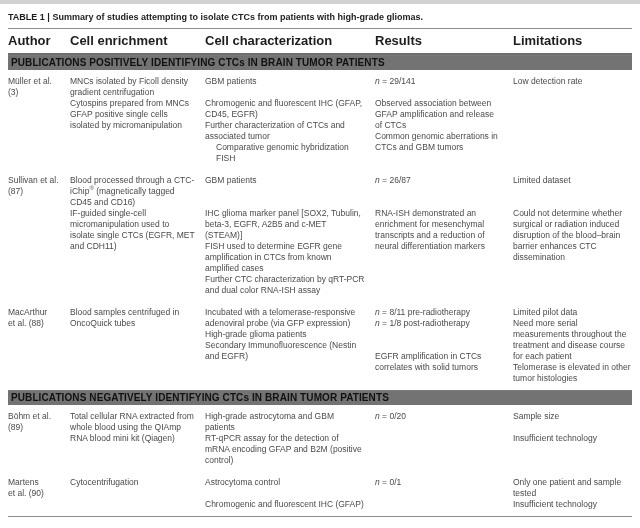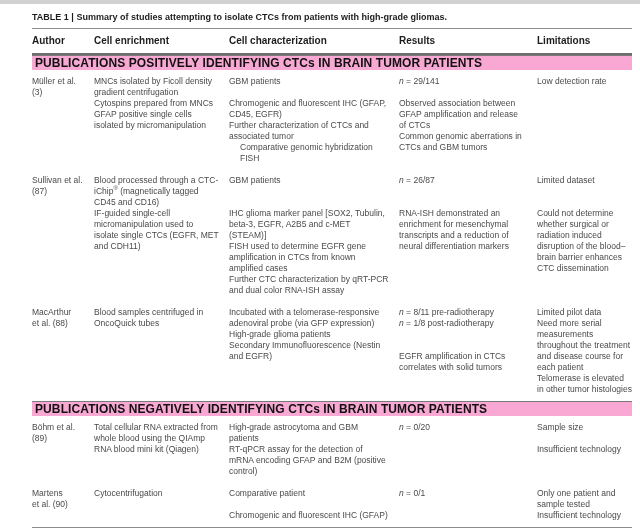--- a/index.html
+++ b/index.html
@@ -4,45 +4,45 @@
 <style>
   html,body{margin:0;padding:0;}
   body{
     width:640px;height:528px;overflow:hidden;
     background:#ffffff;
     font-family:"Liberation Sans","DejaVu Sans",sans-serif;
     color:#4a4a4a;
     -webkit-font-smoothing:antialiased;
   }
   .top-strip{height:4px;background:#d2d2d2;}
-  .page{padding:0 8px;margin-left:24px;}
+  .page{padding:0 8px;}
   
   .title-block{
     padding:7px 0 5px 0;
     border-bottom:1px solid #8c8c8c;
     font-size:9px;line-height:12px;color:#1d1d1d;
   }
   .title-label{font-weight:bold;}
   .title-text{font-weight:bold;}
   
   .cols{display:grid;grid-template-columns:62px 135px 170px 138px 1fr;}
   .header-row{
     padding:7px 0;
     border-bottom:2px solid #6e6e6e;
   }
   .header-row .hcell{
-    font-weight:bold;font-size:10px;line-height:10px;color:#1d1d1d;
+    font-weight:bold;font-size:13px;line-height:10px;color:#1d1d1d;
     padding-right:13px;
   }
   
   .section-band{
-    background:#f9a8d4;
+    background:#737373;
     color:#111111;
     font-weight:bold;
-    font-size:12px;line-height:10px;
+    font-size:10px;line-height:10px;
     padding:2px 3px;
     margin:0 0 1px 0;
     border-top:1px solid #7a7a7a;
     letter-spacing:0.1px;
   }
   
   .row{padding:5px 0 6px 0;}
   .cell{font-size:8.5px;line-height:11px;padding-right:10px;}
   .cell:last-child{padding-right:0;}
   .par{margin:0;}
@@ -181,21 +181,21 @@
       </div>
       <div class="cols row">
         <div class="cell">
           <div class="par">Martens</div>
           <div class="par">et al. (90)</div>
         </div>
         <div class="cell">
           <div class="par">Cytocentrifugation</div>
         </div>
         <div class="cell">
-          <div class="par">Comparative patient</div>
+          <div class="par">Astrocytoma control</div>
           <div class="spacer"></div>
           <div class="par">Chromogenic and fluorescent IHC (GFAP)</div>
         </div>
         <div class="cell">
           <div class="par"><i>n</i> = 0/1</div>
         </div>
         <div class="cell">
           <div class="par">Only one patient and sample tested</div>
           <div class="par">Insufficient technology</div>
         </div>

